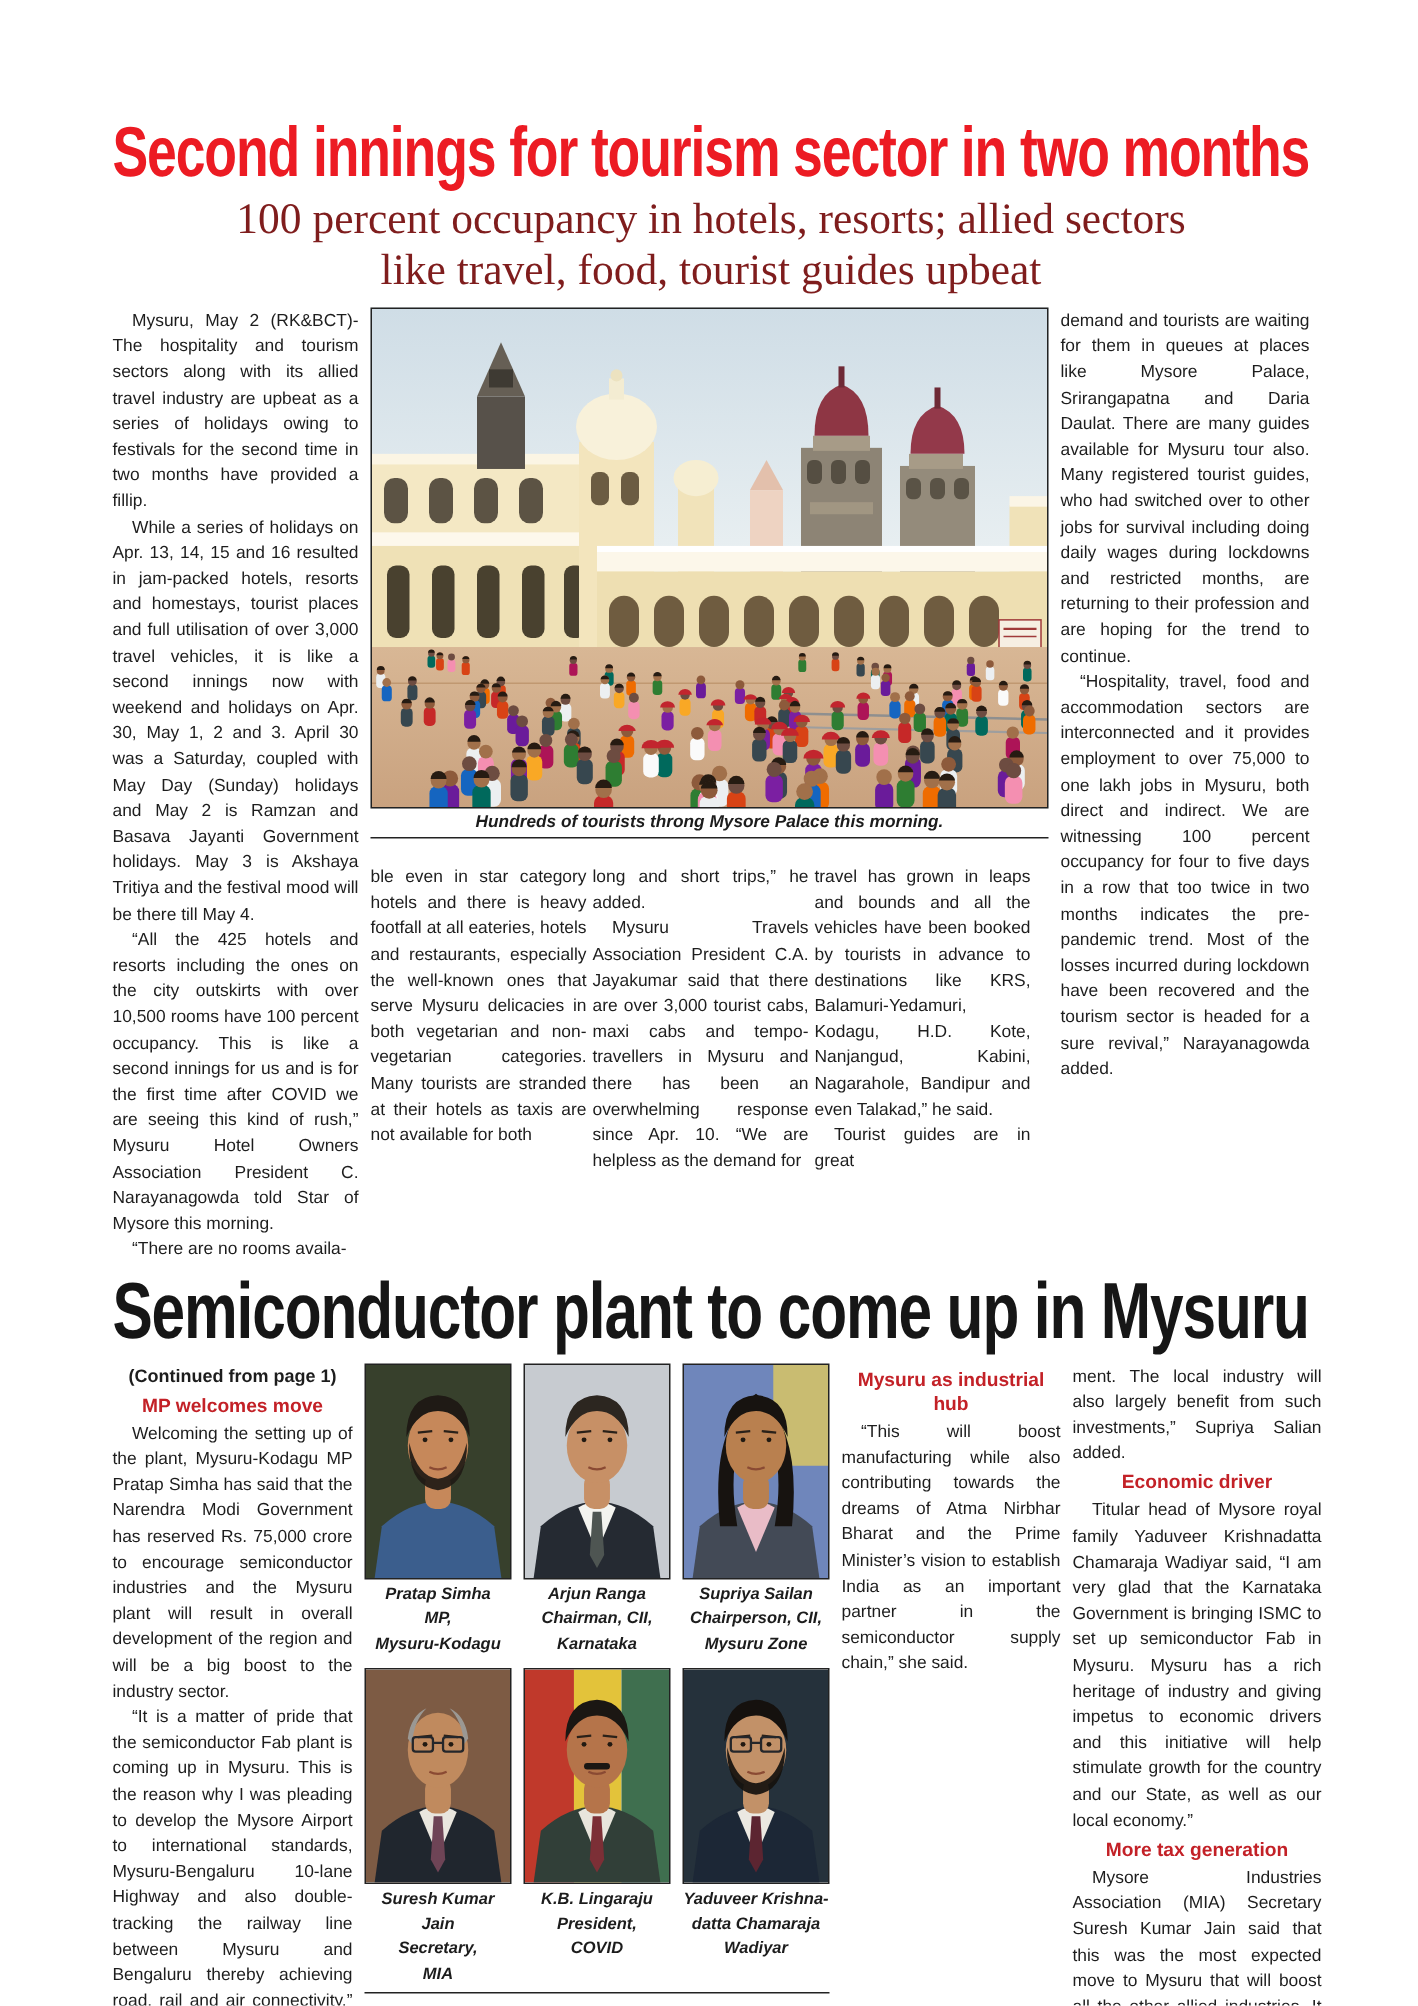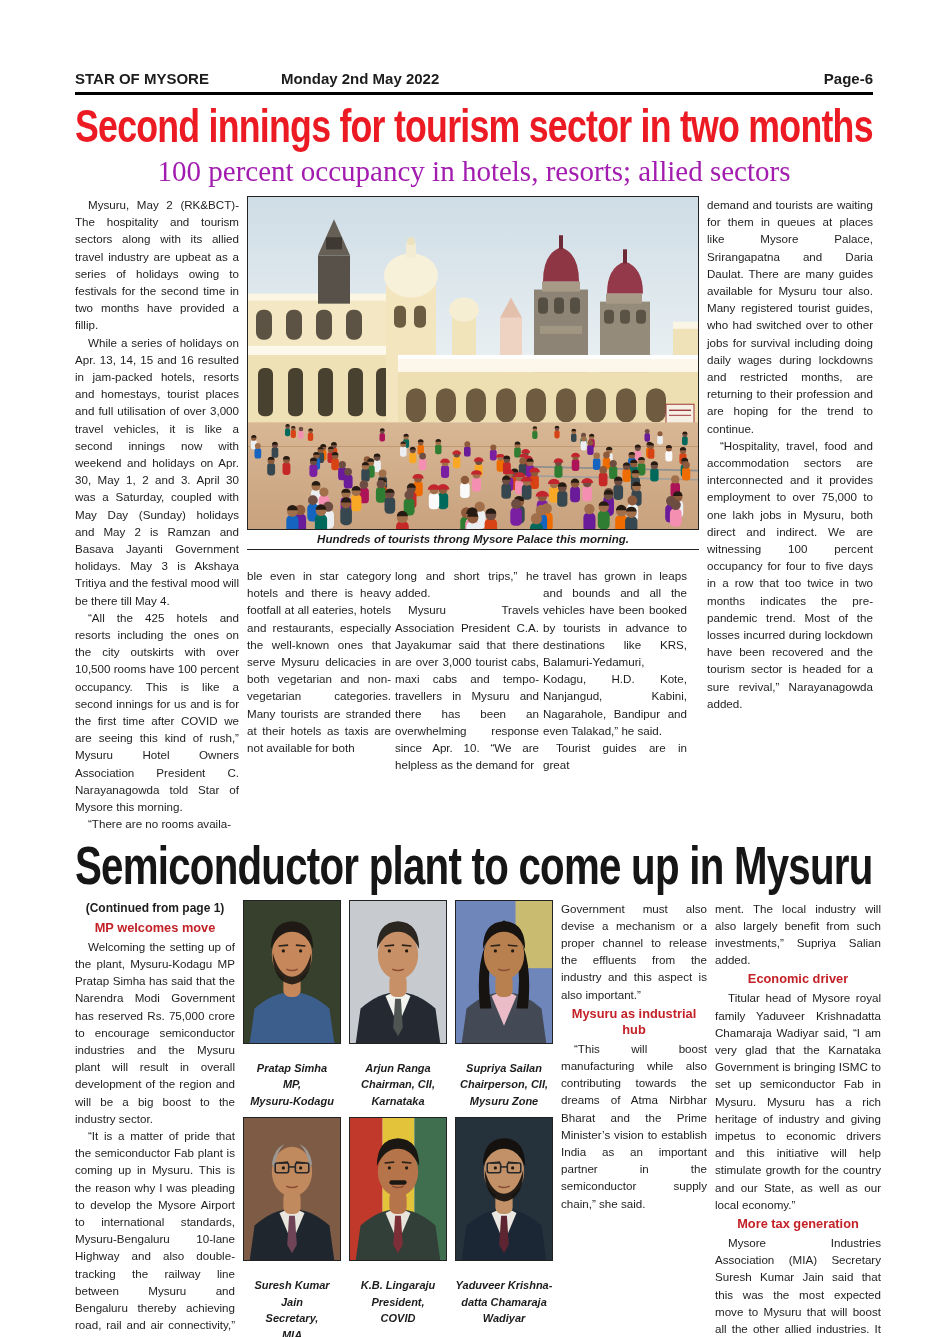--- a/index.html
+++ b/index.html
@@ -15,21 +15,21 @@
   .page{position:absolute;left:75px;top:70px;width:798px;}
   
   .masthead-row{display:flex;align-items:baseline;border-bottom:3px solid #000;padding-bottom:5px;font-weight:bold;font-size:15px;}
   .masthead-row .date{margin-left:72px;}
   .masthead-row .pageno{margin-left:auto;}
   
   .hwrap{display:flex;justify-content:center;margin:7px 0 0;overflow:visible;}
   .headline-text{display:inline-block;white-space:nowrap;font-weight:bold;letter-spacing:-1px;line-height:1.02;}
   .headline-red .headline-text{color:var(--headline-red);font-size:47px;}
   .headline-black .headline-text{color:#161616;font-size:53px;}
-  .subtitle{margin:4px 0 2px;text-align:center;font-family:"Liberation Serif",serif;font-weight:400;font-size:29px;line-height:34px;color:#a21caf;}
+  .subtitle{margin:4px 0 2px;text-align:center;font-family:"Liberation Serif",serif;font-weight:400;font-size:29px;line-height:34px;color:#7f1d1d;}
   .subtitle .subline{display:block;}
   
   .cols{display:flex;gap:8px;}
   .col{text-align:justify;font-size:11.6px;line-height:17.2px;color:#1d1d1d;}
   .col p{margin:0;text-indent:13px;}
   .col p.cont{text-indent:0;}
   .w-left{width:164px;flex:none;}
   .w-right{width:166px;flex:none;}
   .center{width:452px;flex:none;}
   .center-cols{gap:4px;}
@@ -42,38 +42,34 @@
   .semi-cols{margin-top:6px;}
   .w-s1{width:160px;flex:none;}
   .semi-mid{width:310px;flex:none;}
   .w-s4{width:146px;flex:none;}
   .w-s5{width:166px;flex:none;}
   .continued{font-weight:bold;font-size:12px;text-align:center;text-indent:0 !important;margin:0 0 1px !important;}
   .subhead{color:var(--subhead-red);font-weight:bold;font-size:12.8px;line-height:16px;text-align:center;text-indent:0 !important;margin:3px 0 2px !important;}
   .pgrid{display:flex;flex-wrap:wrap;gap:8px;border-bottom:1.5px solid #222;padding-bottom:4px;margin-bottom:5px;}
   .portrait{width:98px;margin:0;}
   .pphoto{display:block;width:96px;height:142px;border:1px solid #222;}
-  .portrait figcaption{font-weight:bold;font-style:italic;font-size:11px;line-height:16.5px;text-align:center;padding-top:16px;}
+  .portrait figcaption{font-weight:bold;font-style:italic;font-size:11px;line-height:16.5px;text-align:center;padding-top:2px;}
 </style>
 </head>
 <body>
 
 <div class="page">
 
-  <header class="masthead-row">
-    <span>STAR OF MYSORE</span>
-    <span class="date">Monday 2nd May 2022</span>
-    <span class="pageno">Page-6</span>
-  </header>
 
   <h1 class="hwrap headline-red">
     <span class="headline-text fit-x" style="transform: scaleX(0.76);">Second innings for tourism sector in two months</span>
   </h1>
   <h2 class="subtitle">
     <span class="subline">100 percent occupancy in hotels, resorts; allied sectors</span>
+    <span class="subline">like travel, food, tourist guides upbeat</span>
   </h2>
 
   <section class="cols tourism-cols">
     <div class="col w-left">
       <p>Mysuru, May 2 (RK&amp;BCT)- The hospitality and tourism sectors along with its allied travel industry are upbeat as a series of holidays owing to festivals for the second time in two months have provided a fillip.</p>
       <p>While a series of holidays on Apr. 13, 14, 15 and 16 resulted in jam-packed hotels, resorts and homestays, tourist places and full utilisation of over 3,000 travel vehicles, it is like a second innings now with weekend and holidays on Apr. 30, May 1, 2 and 3. April 30 was a Saturday, coupled with May Day (Sunday) holidays and May 2 is Ramzan and Basava Jayanti Government holidays. May 3 is Akshaya Tritiya and the festival mood will be there till May 4.</p>
       <p>“All the 425 hotels and resorts including the ones on the city outskirts with over 10,500 rooms have 100 percent occupancy. This is like a second innings for us and is for the first time after COVID we are seeing this kind of rush,” Mysuru Hotel Owners Association President C. Narayanagowda told Star of Mysore this morning.</p>
       <p>“There are no rooms availa-</p>
     </div>
 
@@ -713,21 +709,20 @@
               <div>Yaduveer Krishna-</div>
               <div>datta Chamaraja</div>
               <div>Wadiyar</div>
             </figcaption>
           </figure>
         </div>
 
     </div>
 
     <div class="col w-s4">
-      <p class="cont">Government must also devise a mechanism or a proper channel to release the effluents from the industry and this aspect is also important.”</p>
       <p class="subhead">Mysuru as industrial hub</p>
       <p>“This will boost manufacturing while also contributing towards the dreams of Atma Nirbhar Bharat and the Prime Minister’s vision to establish India as an important partner in the semiconductor supply chain,” she said.</p>
 
     </div>
 
     <div class="col w-s5">
       <p class="cont">ment. The local industry will also largely benefit from such investments,” Supriya Salian added.</p>
       <p class="subhead">Economic driver</p>
       <p>Titular head of Mysore royal family Yaduveer Krishnadatta Chamaraja Wadiyar said, “I am very glad that the Karnataka Government is bringing ISMC to set up semiconductor Fab in Mysuru. Mysuru has a rich heritage of industry and giving impetus to economic drivers and this initiative will help stimulate growth for the country and our State, as well as our local economy.”</p>
       <p class="subhead">More tax generation</p>

